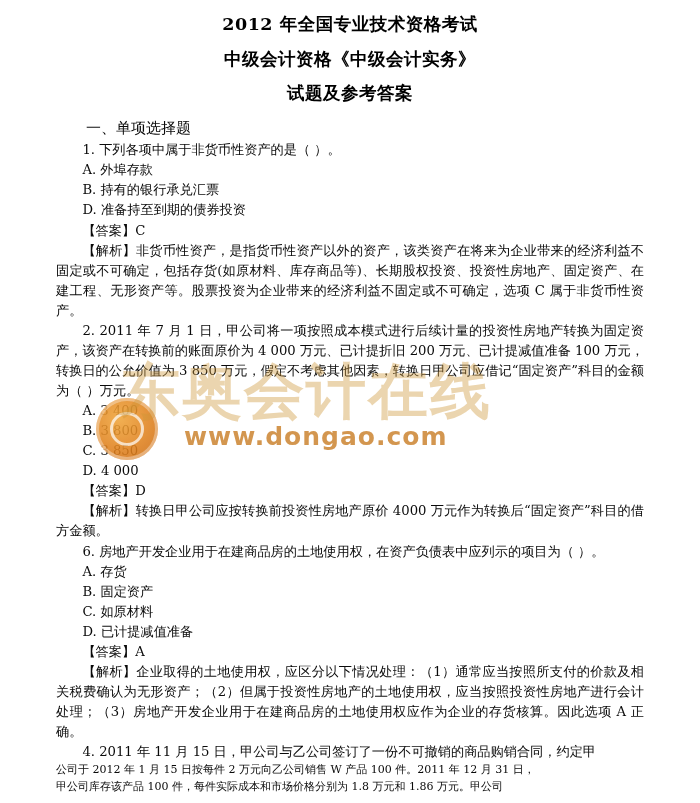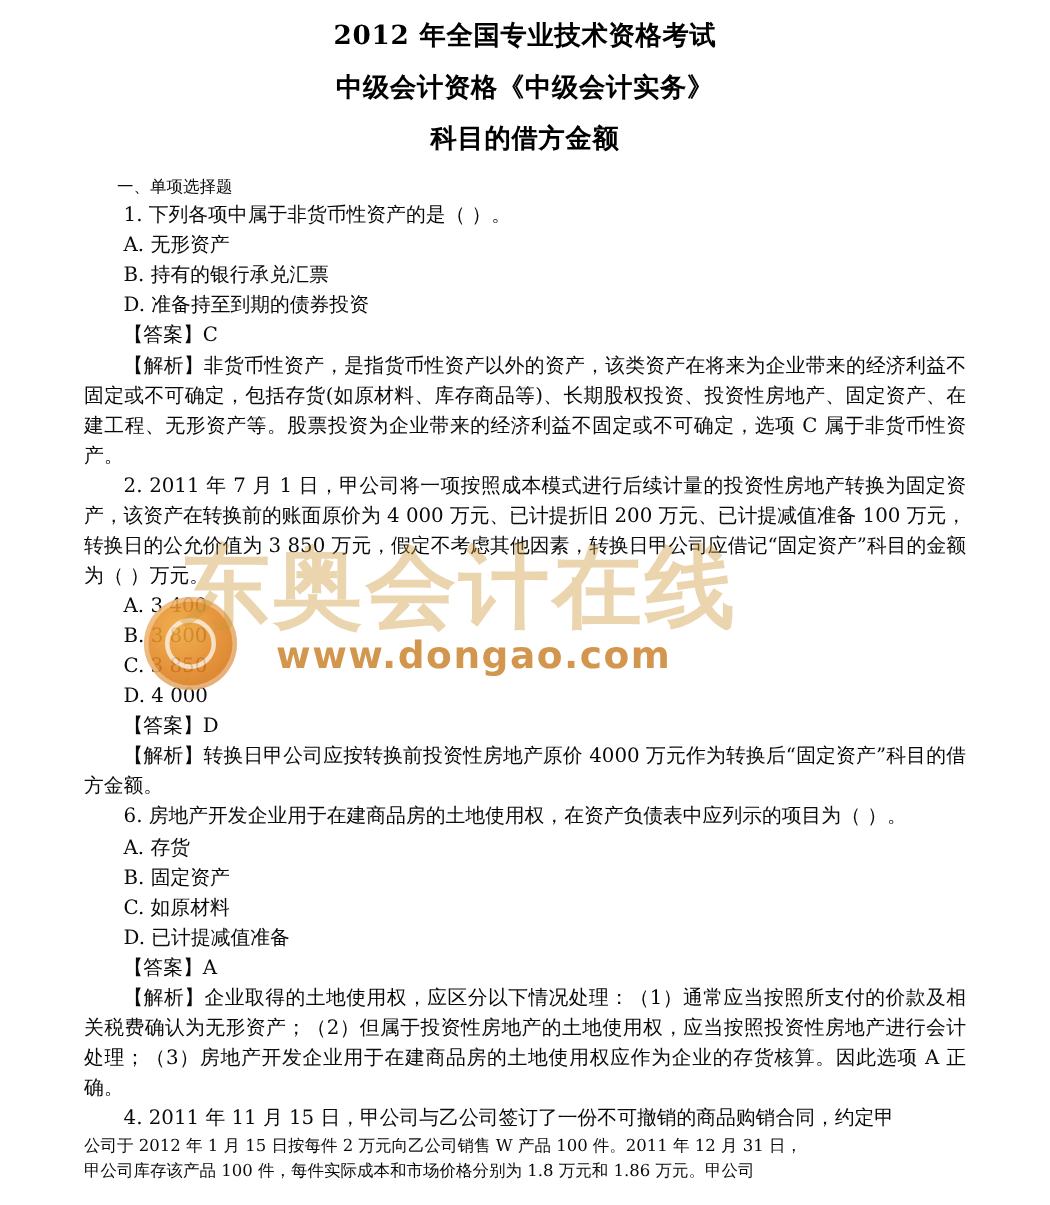--- a/index.html
+++ b/index.html
@@ -40,21 +40,21 @@
   .body-block {
     margin-top: 14px;
     font-size: 13.2px;
     line-height: 1.52;
     text-align: justify;
     color: #0a0a0a;
   }
   .sec-head {
     margin: 0 0 1px 0;
     text-indent: 2em;
-    font-size: 11px;
+    font-size: 15px;
   }
   p.para {
     margin: 0;
     text-indent: 2em;
     font-size: 13.2px;
     line-height: 1.52;
   }
   p.opt {
     margin: 0;
     text-indent: 2em;
@@ -124,28 +124,28 @@
   }
 </style>
 </head>
 <body>
 
 <div class="page">
 
   <div class="title-block">
     <div class="title-line t1">2012 年全国专业技术资格考试</div>
     <div class="title-line t2">中级会计资格《中级会计实务》</div>
-    <div class="title-line t3">科目的借方金额</div>
+    <div class="title-line t3">试题及参考答案</div>
   </div>
 
   <div class="body-block">
     <p class="sec-head">一、单项选择题</p>
     <div id="blocks-host">
         <p class="para">1. 下列各项中属于非货币性资产的是（     ）。</p>
-        <p class="opt">A. 无形资产</p>
+        <p class="opt">A. 外埠存款</p>
         <p class="opt">B. 持有的银行承兑汇票</p>
         <p class="opt">D. 准备持至到期的债券投资</p>
         <p class="opt">【答案】C</p>
         <p class="para">【解析】非货币性资产，是指货币性资产以外的资产，该类资产在将来为企业带来的经济利益不固定或不可确定，包括存货(如原材料、库存商品等)、长期股权投资、投资性房地产、固定资产、在建工程、无形资产等。股票投资为企业带来的经济利益不固定或不可确定，选项 C 属于非货币性资产。</p>
         <p class="para">2. 2011 年 7 月 1 日，甲公司将一项按照成本模式进行后续计量的投资性房地产转换为固定资产，该资产在转换前的账面原价为 4 000 万元、已计提折旧 200 万元、已计提减值准备 100 万元，转换日的公允价值为 3 850 万元，假定不考虑其他因素，转换日甲公司应借记“固定资产”科目的金额为（     ）万元。</p>
         <p class="opt">A. 3 400</p>
         <p class="opt">B. 3 800</p>
         <p class="opt">C. 3 850</p>
         <p class="opt">D. 4 000</p>
         <p class="opt">【答案】D</p>

